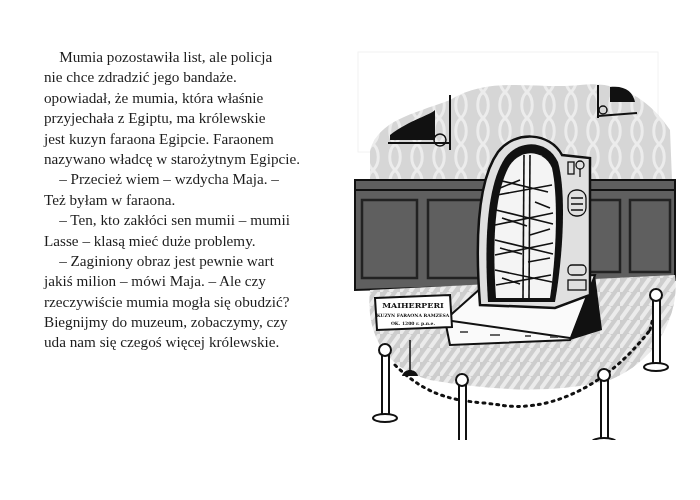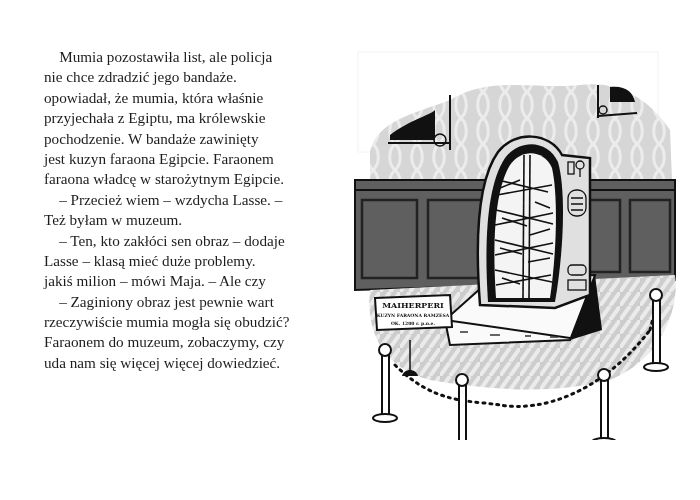--- a/index.html
+++ b/index.html
@@ -17,32 +17,31 @@
 </head>
 <body>
 
 <div class="page">
 
   <div class="text-col">
     <span class="line"> Mumia pozostawiła list, ale policja</span>
     <span class="line">nie chce zdradzić jego bandaże.</span>
     <span class="line">opowiadał, że mumia, która właśnie</span>
     <span class="line">przyjechała z Egiptu, ma królewskie</span>
-    <span class="line">pochodzenie. W bandaże zawinięty</span>
     <span class="line">jest kuzyn faraona Egipcie. Faraonem</span>
-    <span class="line">faraona władcę w starożytnym Egipcie.</span>
-    <span class="line"> – Przecież wiem – wzdycha Lasse. –</span>
-    <span class="line">Też byłam w muzeum.</span>
-    <span class="line"> – Ten, kto zakłóci sen obraz – dodaje</span>
+    <span class="line">nazywano władcę w starożytnym Egipcie.</span>
+    <span class="line"> – Przecież wiem – wzdycha Maja. –</span>
+    <span class="line">Też byłam w faraona.</span>
+    <span class="line"> – Ten, kto zakłóci sen mumii – mumii</span>
     <span class="line">Lasse – klasą mieć duże problemy.</span>
+    <span class="line"> – Zaginiony obraz jest pewnie wart</span>
     <span class="line">jakiś milion – mówi Maja. – Ale czy</span>
-    <span class="line"> – Zaginiony obraz jest pewnie wart</span>
     <span class="line">rzeczywiście mumia mogła się obudzić?</span>
-    <span class="line">Faraonem do muzeum, zobaczymy, czy</span>
-    <span class="line">uda nam się więcej więcej dowiedzieć.</span>
+    <span class="line">Biegnijmy do muzeum, zobaczymy, czy</span>
+    <span class="line">uda nam się czegoś więcej królewskie.</span>
   </div>
 
   <svg class="illustration" viewBox="0 0 340 400" xmlns="http://www.w3.org/2000/svg">
     <defs>
       <pattern id="wallpat" width="22" height="26" patternUnits="userSpaceOnUse">
         <rect width="22" height="26" fill="#d6d6d6"></rect>
         <path d="M11 0 C4 6 4 20 11 26 C18 20 18 6 11 0 Z" fill="none" stroke="#ececec" stroke-width="3"></path>
       </pattern>
       <pattern id="floorpat" width="20" height="14" patternUnits="userSpaceOnUse">
         <rect width="20" height="14" fill="#cdcdcd"></rect>

